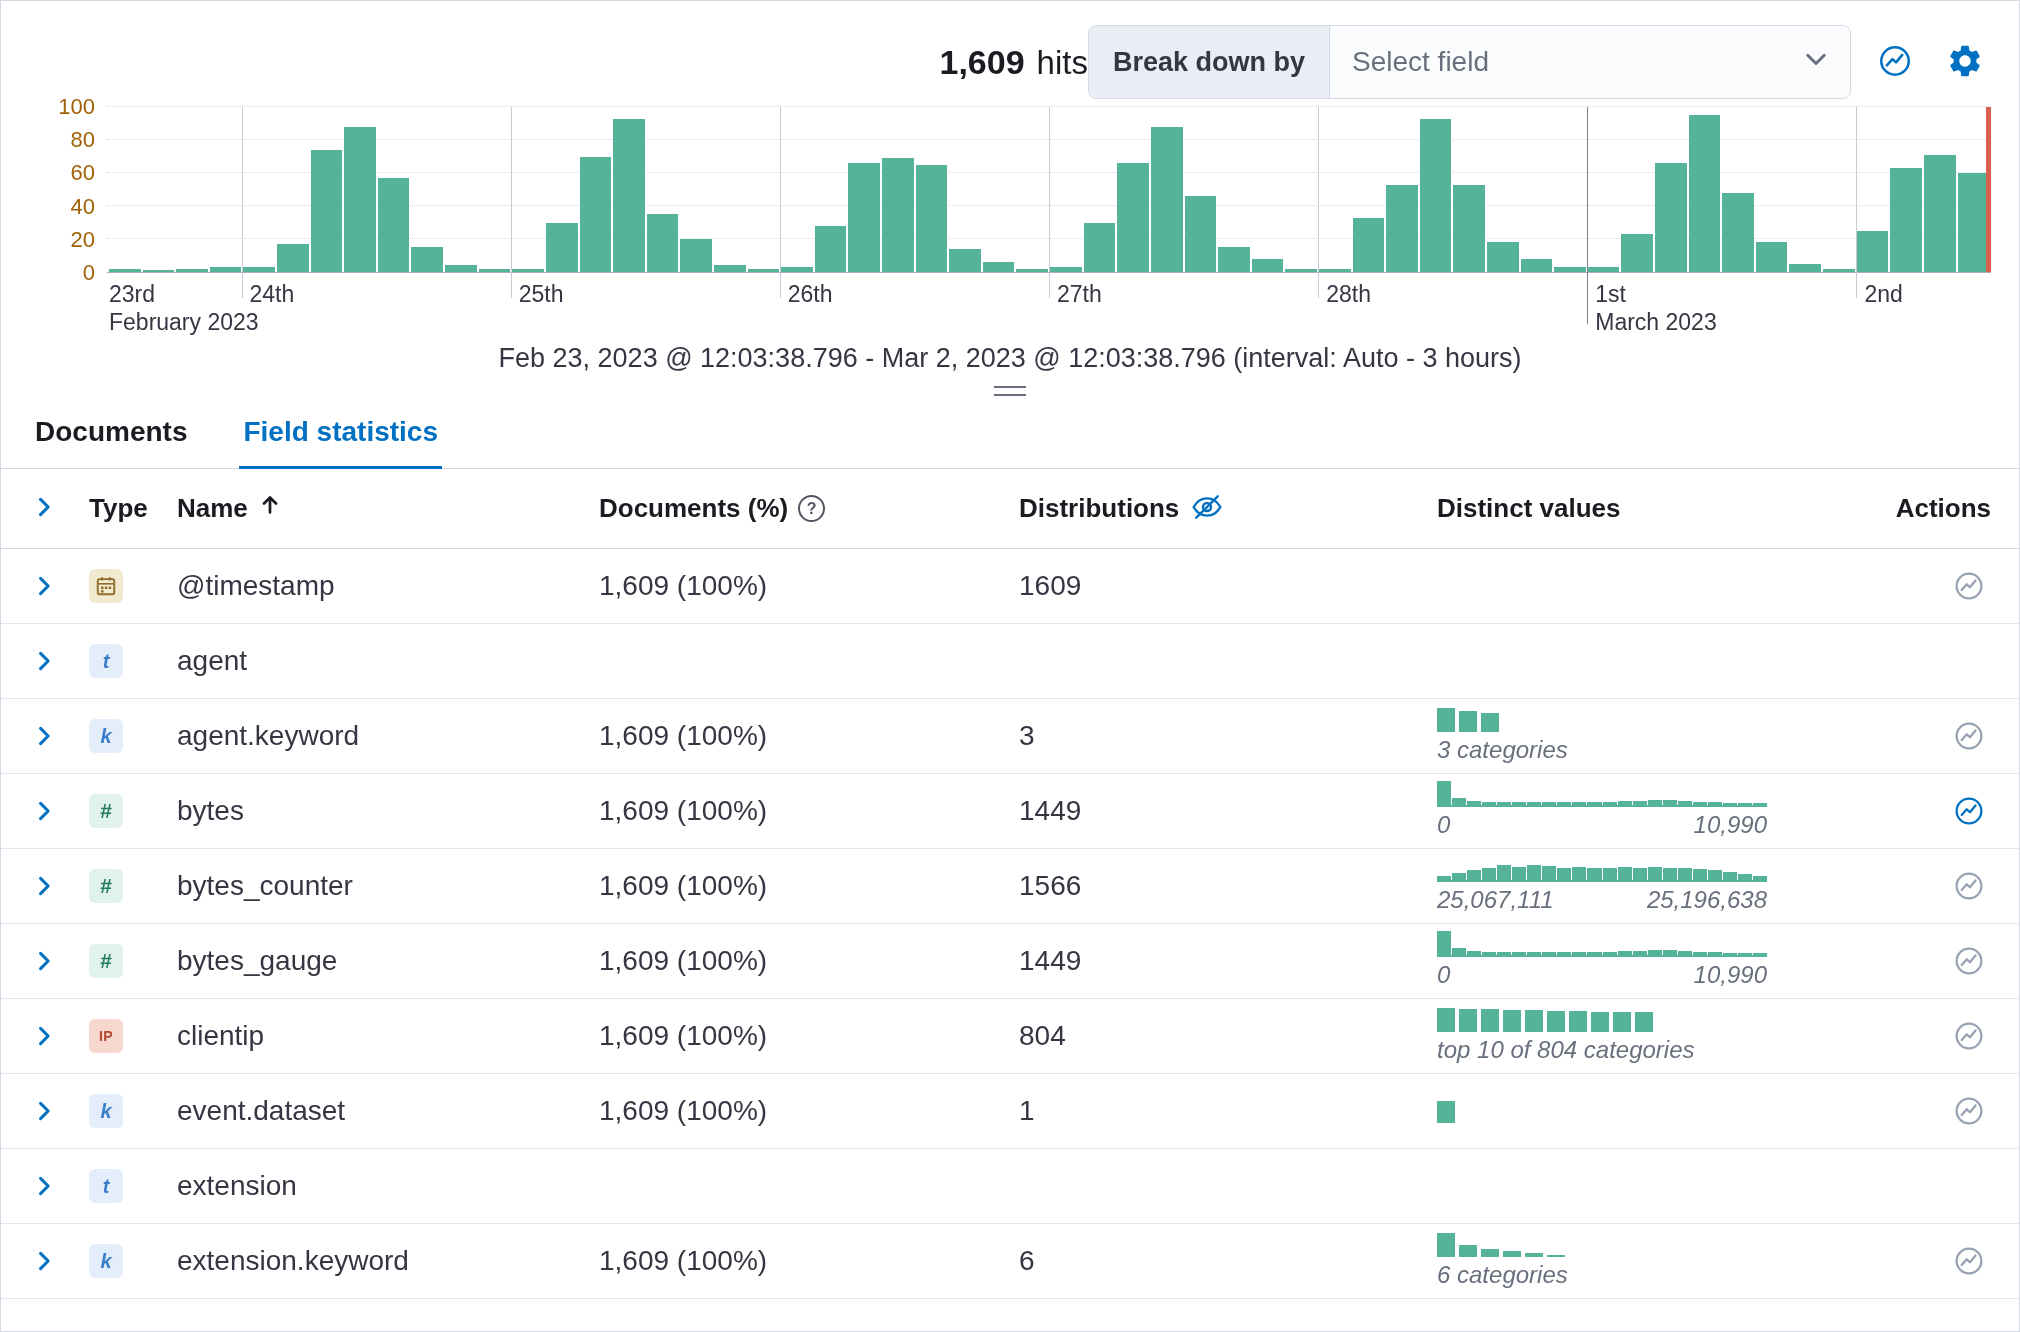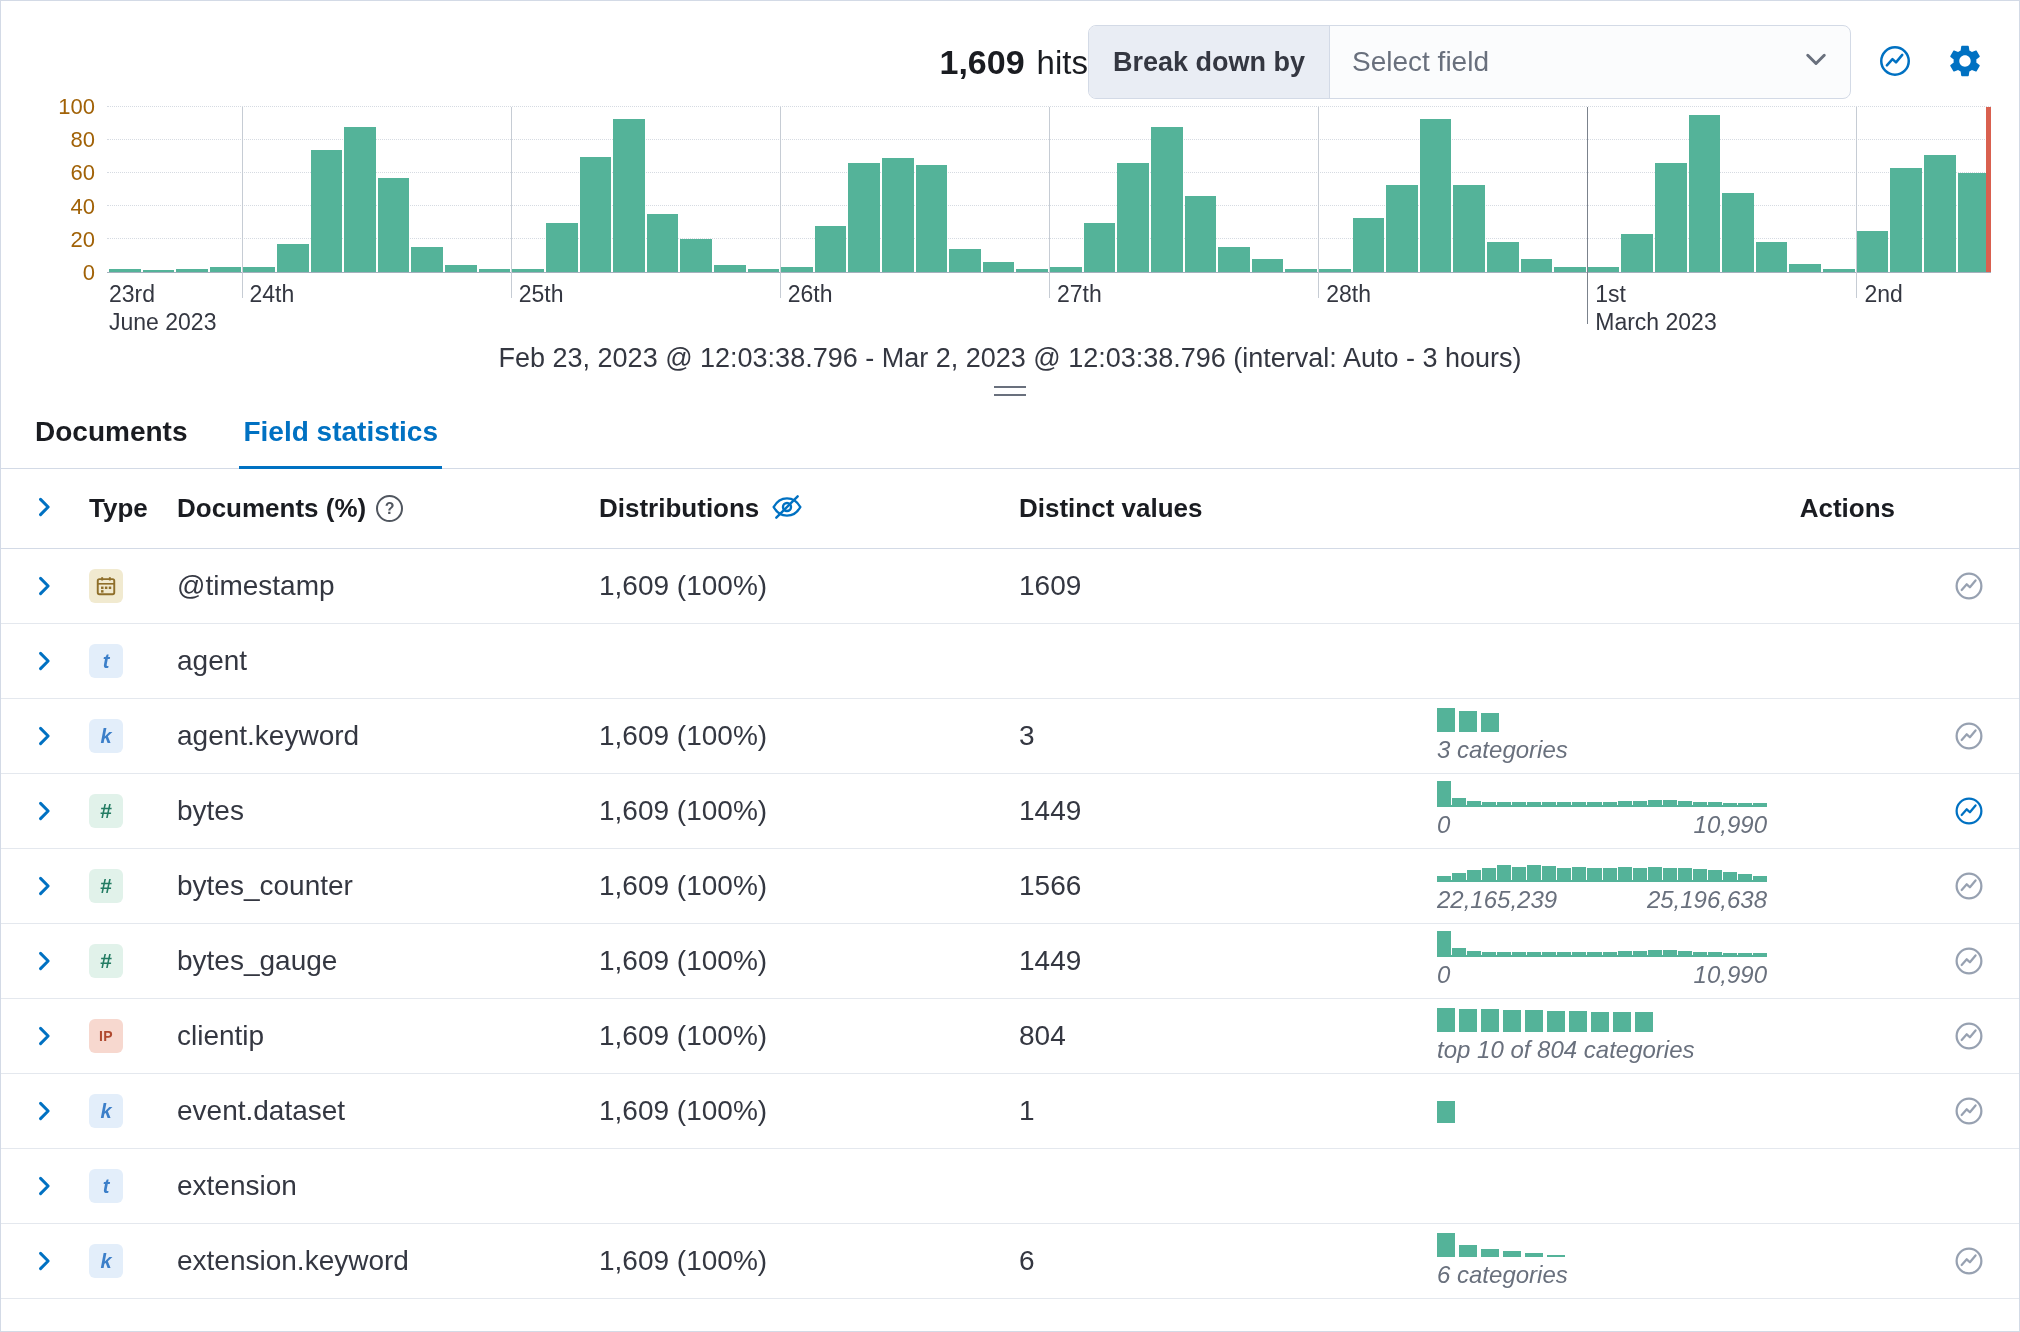--- a/index.html
+++ b/index.html
@@ -188,21 +188,21 @@
           <div class="vline" style="left: 21.43%;"></div>
           <div class="vline" style="left: 35.71%;"></div>
           <div class="vline" style="left: 50%;"></div>
           <div class="vline" style="left: 64.29%;"></div>
           <div class="vline major" style="left: 78.57%;"></div>
           <div class="vline" style="left: 92.86%;"></div>
         </div>
       <div class="x-axis">
           <div class="x-tick" style="left: 2px;">
             <div>23rd</div>
-            <div>June 2023</div>
+            <div>February 2023</div>
           </div>
           <div class="x-tick" style="left: calc(7.14% + 8px);">
             <div>24th</div>
           </div>
           <div class="x-tick" style="left: calc(21.43% + 8px); text-align: right;">
             <div>25th</div>
           </div>
           <div class="x-tick" style="left: calc(35.71% + 8px);">
             <div>26th</div>
           </div>
@@ -236,20 +236,26 @@
   <div class="th">
     <button class="exp-btn">
       <span><svg viewBox="0 0 16 16" width="22" height="22" fill="none" stroke="currentColor" stroke-width="2.2" stroke-linecap="round" stroke-linejoin="round">
             <path d="M5.5 2.5 11 8l-5.5 5.5"></path>
           </svg></span>
     </button>
   </div>
   <div class="th">
       <span>Type</span>
     </div>
+  <div class="th">
+    <span>Name</span>
+    <span><svg viewBox="0 0 16 16" width="24" height="24" fill="none" stroke="#1a1c21" stroke-width="1.8" stroke-linecap="round" stroke-linejoin="round">
+          <path d="M8 13V3M4 7l4-4 4 4"></path>
+        </svg></span>
+  </div>
   <div class="th">
     <span>Documents (%)</span>
     <span class="help-icon">?</span>
   </div>
   <div class="th">
     <span>Distributions</span>
     <button class="eye-btn">
       <span><svg viewBox="0 0 24 24" width="32" height="32" fill="none" stroke="currentColor" stroke-width="1.8">
             <path d="M2 12c2.5-4.5 6-6.5 10-6.5S19.5 7.5 22 12c-2.5 4.5-6 6.5-10 6.5S4.5 16.5 2 12z"></path>
             <circle cx="12" cy="12" r="3"></circle>
@@ -466,21 +472,21 @@
             <div class="mini-bar" style="height: 12.72px;"></div>
             <div class="mini-bar" style="height: 11.52px;"></div>
             <div class="mini-bar" style="height: 12.48px;"></div>
             <div class="mini-bar" style="height: 11.04px;"></div>
             <div class="mini-bar" style="height: 9.6px;"></div>
             <div class="mini-bar" style="height: 8.16px;"></div>
             <div class="mini-bar" style="height: 6.24px;"></div>
             <div class="mini-bar" style="height: 4.32px;"></div>
           </div>
           <div class="mini-range">
-            <span>22,165,239</span>
+            <span>25,067,111</span>
             <span>25,196,638</span>
           </div>
         </div>
       </div>
       <div class="cell c-act">
         <button class="act-btn">
           <span style="display:flex">
             <svg viewBox="0 0 32 32" width="36" height="36" fill="none" stroke="currentColor" stroke-width="2">
               <circle cx="16" cy="16" r="11"></circle>
               <path d="M9.5 19.5l4.5-5 2.8 2.6 5-6" stroke-linecap="round" stroke-linejoin="round"></path>

